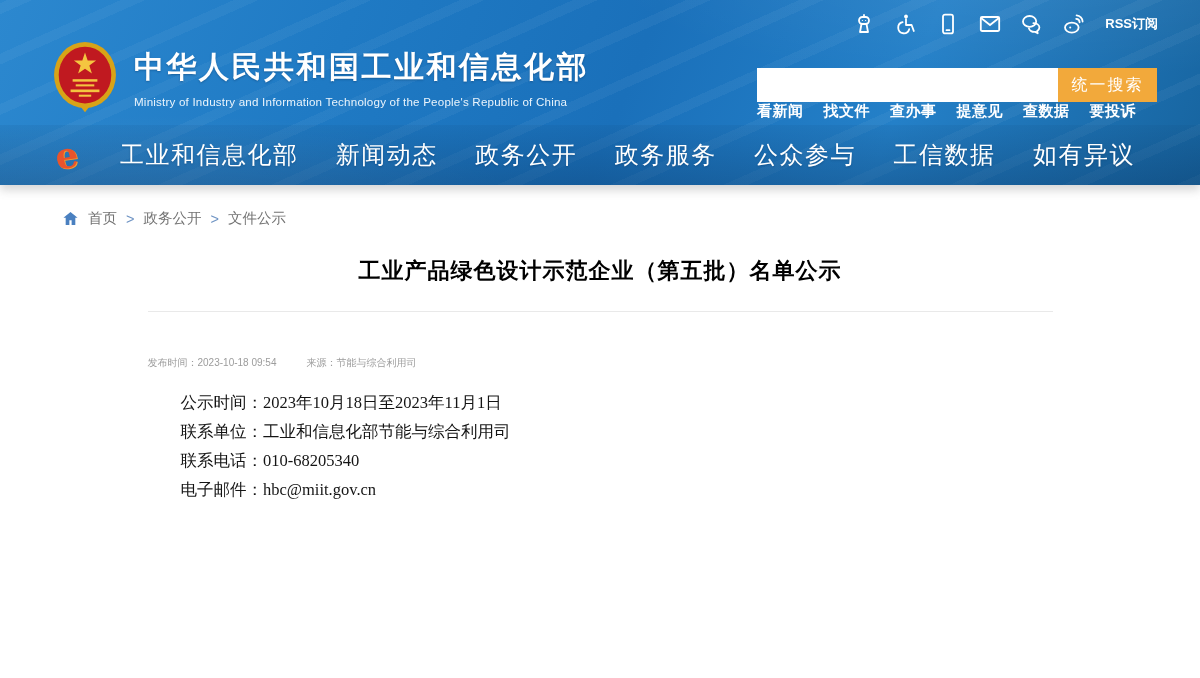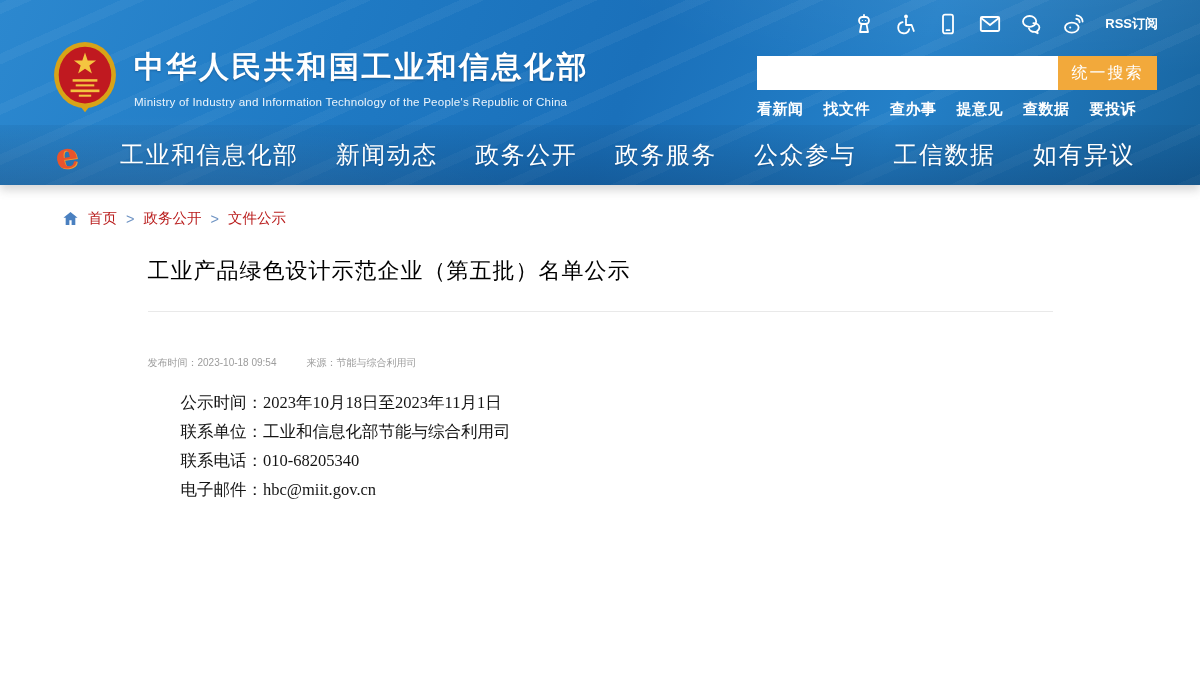--- a/index.html
+++ b/index.html
@@ -32,28 +32,28 @@
   .rss-link { color:#fff; font-size:13px; text-decoration:none; margin-left:2px; cursor:pointer; }
 
   .brand-row { position:absolute; left:52px; top:40px; display:flex; align-items:center; gap:16px; z-index:3; }
   .emblem { width:66px; height:74px; display:inline-block; }
   .brand-title {
     font-size:30px; font-weight:bold; color:#fff; letter-spacing:2.5px;
     text-shadow:0 1px 2px rgba(0,40,80,.35);
   }
   .brand-sub { font-size:11.6px; color:#eaf4fc; margin-top:7px; letter-spacing:.2px; }
 
-  .search-area { position:absolute; top:56px; right:43px; width:400px; z-index:3; }
+  .search-area { position:absolute; top:68px; right:43px; width:400px; z-index:3; }
   .search-bar { display:flex; height:34px; background:#fff; }
   .search-input { flex:1; border:none; outline:none; padding:0 10px; font-size:14px; background:#fff; }
   .search-btn {
     width:99px; border:none; background:#f2a93b; color:#fff;
     font-size:16px; letter-spacing:2px; cursor:pointer; font-family:inherit;
   }
-  .quick-links { display:flex; gap:20px; margin-top:10px; }
+  .quick-links { display:flex; gap:20px; }
   .quick-links a { color:#fff; font-size:15px; font-weight:600; text-decoration:none; letter-spacing:.5px; cursor:pointer; }
 
   .main-nav {
     position:absolute; left:0; right:0; bottom:0; height:60px; z-index:2;
     display:flex; align-items:center; padding:0 55px;
     background:linear-gradient(180deg, rgba(16,70,118,.10), rgba(10,52,96,.34));
   }
   .e-logo {
     font-family:"DejaVu Serif", serif; font-weight:900; font-size:36px; line-height:1;
     color:#e8542c; text-shadow:1px 1px 0 #f59b2d; transform:rotate(-8deg);
@@ -64,28 +64,28 @@
     color:#fff; font-size:24px; letter-spacing:1.5px; text-decoration:none; cursor:pointer;
     text-shadow:0 1px 2px rgba(0,40,80,.3);
   }
 
   
   .breadcrumb {
     margin:24px 0 0 62px; display:flex; align-items:center; gap:9px;
     color:#4a80c0; font-size:14.5px;
   }
   .home-icon { width:17px; height:17px; display:inline-flex; }
-  .breadcrumb a { color:#b91c1c; text-decoration:none; cursor:pointer; }
+  .breadcrumb a { color:#737373; text-decoration:none; cursor:pointer; }
   .crumb-sep { color:#6f94c4; }
 
   
   .article { width:905px; margin:28px auto 0; }
   .article h1 {
-    margin:10px 0 0; font-size:22px; font-weight:normal; color:#000;
-    text-align:left; letter-spacing:1px;
+    margin:10px 0 0; font-size:22px; font-weight:bold; color:#000;
+    text-align:center; letter-spacing:1px;
   }
   .divider { border:none; border-top:1px solid #e9e9e9; margin:25px 0 0; }
   .meta { margin-top:44px; color:#9c9c9c; font-size:10px; }
   .meta-gap { display:inline-block; width:30px; }
   .body-para {
     margin:56px 0 0; font-size:16.5px; line-height:30px; color:#141414;
     text-indent:2em; text-align:justify; letter-spacing:.2px;
     font-family:"Liberation Serif", serif;
   }
   .details { margin-top:18px; font-family:"Liberation Serif", serif; }

